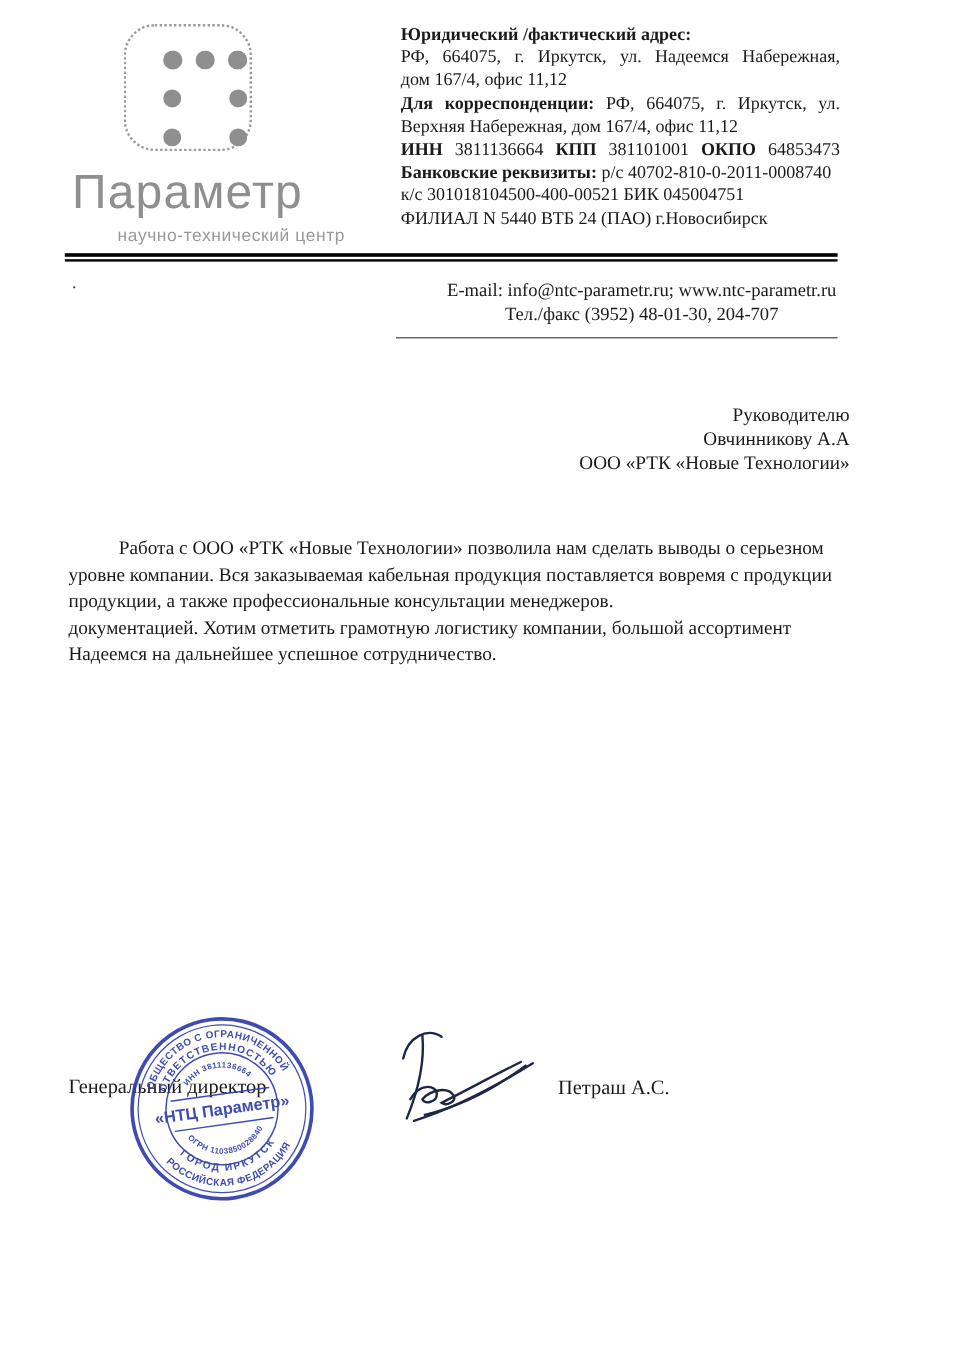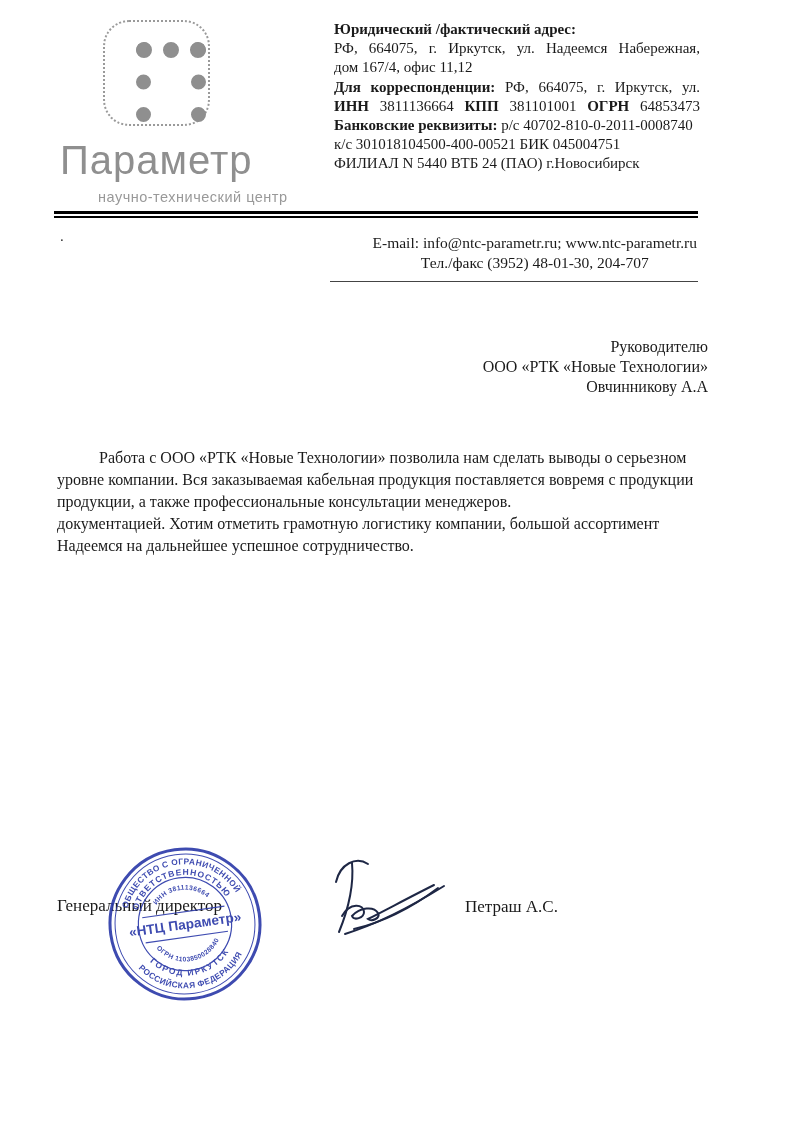--- a/index.html
+++ b/index.html
@@ -76,39 +76,40 @@
     </div>
     <div class="logo-name">Параметр</div>
     <div class="logo-sub">научно-технический центр</div>
   </div>
 
   <div class="hdr">
     <div class="l"><b>Юридический /фактический адрес:</b></div>
     <div class="stretch">РФ, 664075,  г. Иркутск, ул. Надеемся Набережная,</div>
     <div class="l">дом 167/4, офис 11,12</div>
     <div class="stretch"><b>Для корреспонденции:</b><span> РФ, 664075,  г. Иркутск, ул.</span></div>
-    <div class="stretch"><b>ИНН</b> <span>3811136664</span> <b>КПП</b> <span>381101001</span> <b>ОГРН</b> <span>64853473</span></div>
+    <div class="l">Верхняя Набережная, дом 167/4, офис 11,12</div>
+    <div class="stretch"><b>ИНН</b> <span>3811136664</span> <b>КПП</b> <span>381101001</span> <b>ОКПО</b> <span>64853473</span></div>
     <div class="l"><b>Банковские реквизиты:</b><span> р/с 40702-810-0-2011-0008740</span></div>
     <div class="l">к/с 301018104500-400-00521 БИК 045004751</div>
     <div class="l">ФИЛИАЛ N 5440 ВТБ 24 (ПАО) г.Новосибирск</div>
   </div>
 
   <div class="double-rule"></div>
   <div class="stray-dot">.</div>
 
   <div class="contact">
     <div>E-mail: info@ntc-parametr.ru; www.ntc-parametr.ru</div>
     <div>Тел./факс (3952) 48-01-30, 204-707</div>
   </div>
   <div class="thin-rule"></div>
 
   <div class="addressee">
     <div>Руководителю</div>
+    <div>Овчинникову А.А</div>
     <div>ООО «РТК «Новые Технологии»</div>
-    <div>Овчинникову А.А</div>
   </div>
 
   <div class="body-text">
     <div class="indent">Работа с ООО «РТК «Новые Технологии» позволила нам сделать выводы о серьезном</div>
     <div>уровне компании. Вся заказываемая кабельная продукция поставляется вовремя с продукции</div>
     <div>продукции, а также профессиональные  консультации менеджеров.</div>
     <div>документацией. Хотим отметить грамотную логистику компании, большой ассортимент</div>
     <div>Надеемся на дальнейшее успешное сотрудничество.</div>
   </div>
 

